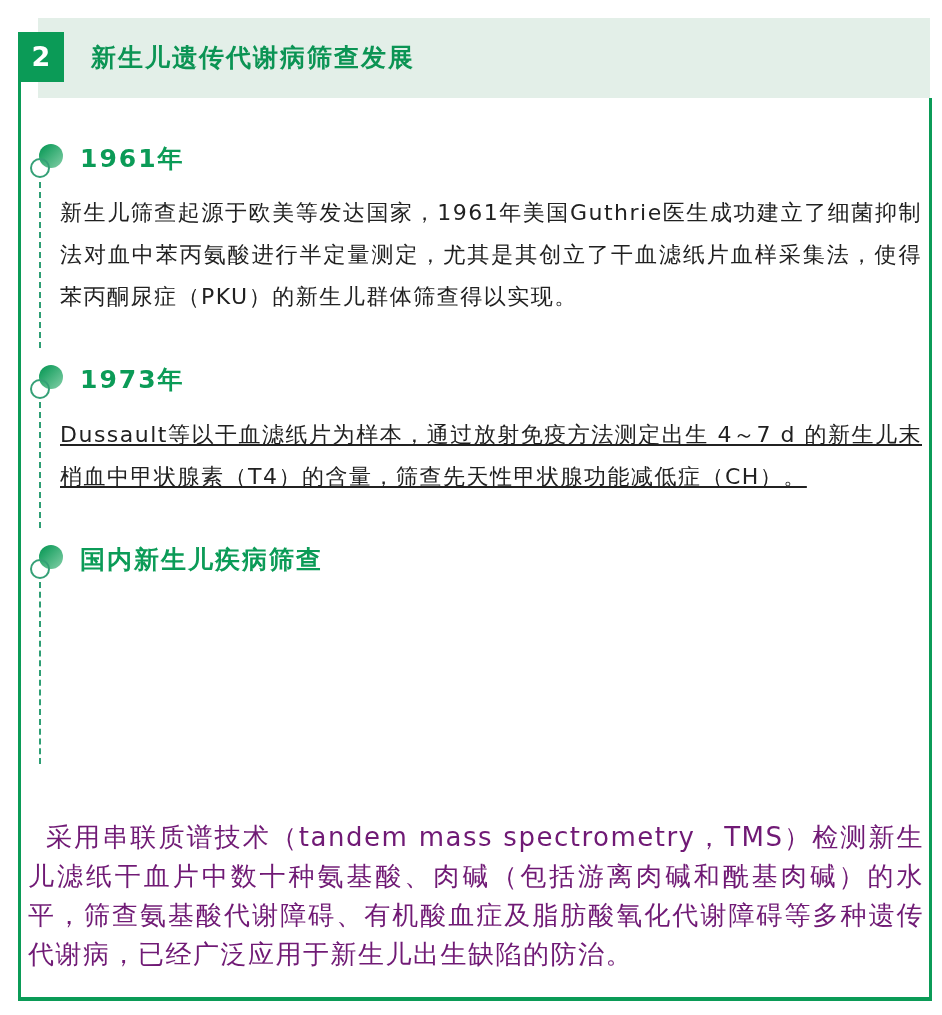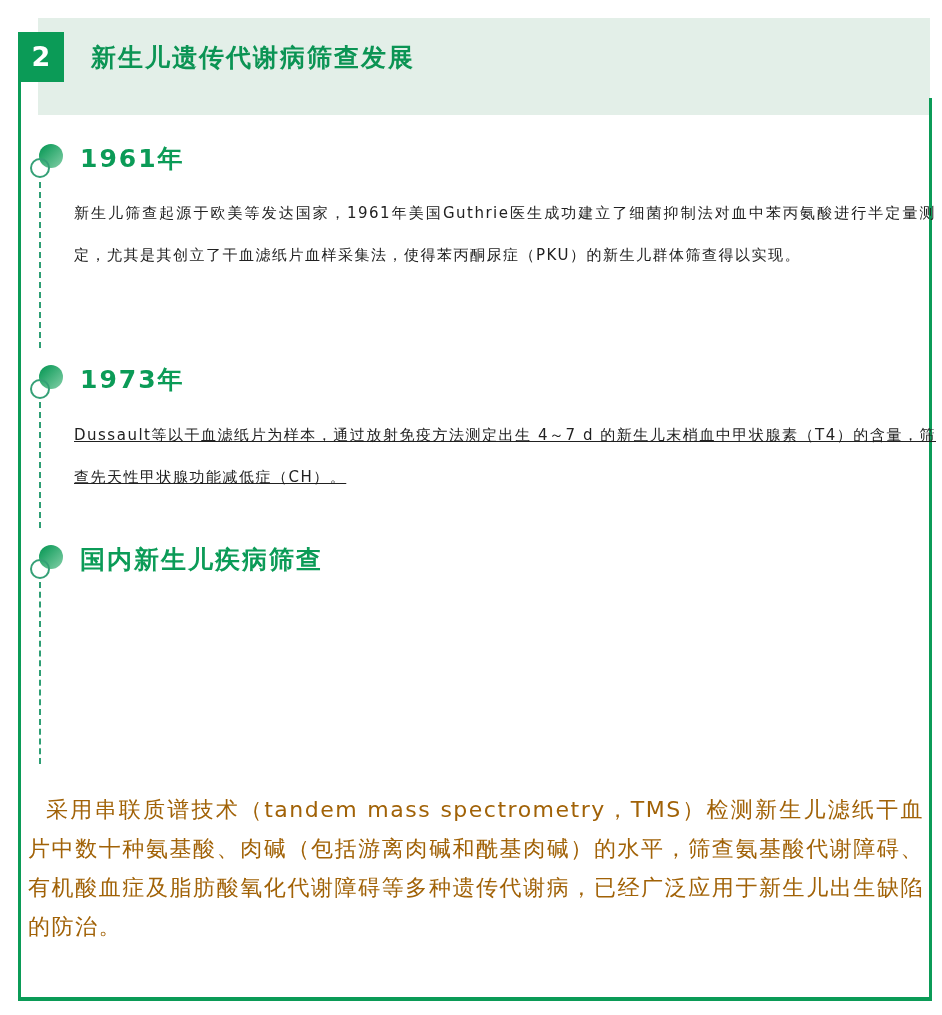--- a/index.html
+++ b/index.html
@@ -11,21 +11,21 @@
     width: 942px;
     height: 1015px;
     background: #ffffff;
     overflow: hidden;
   }
 
   
   .header-bar {
     position: absolute;
     left: 38px; top: 18px;
-    width: 892px; height: 97px;
+    width: 892px; height: 80px;
     background: #e3efe8;
   }
   .header-title {
     position: absolute;
     left: 53px; top: 0;
     height: 80px;
     line-height: 80px;
     font-size: 25px;
     font-weight: bold;
     letter-spacing: 2px;
@@ -98,40 +98,41 @@
     font-weight: bold;
     letter-spacing: 2px;
     color: #0b9b57;
     white-space: nowrap;
     text-align: center;
   }
 
   
   .body-paragraph {
     position: absolute;
-    left: 74px;
+    left: 60px;
     width: 862px;
-    font-size: 15px;
+    font-size: 22px;
     line-height: 42px;
     letter-spacing: 1.5px;
     color: #212121;
     text-align: justify;
     text-justify: inter-character;
   }
   .footer-paragraph {
     position: absolute;
     left: 28px;
     width: 896px;
-    font-size: 22px;
+    font-size: 26px;
     line-height: 39px;
     letter-spacing: 1.5px;
-    color: #a16207;
+    color: #701a75;
     text-align: justify;
     text-justify: inter-character;
     text-indent: 18px;
+    margin-top: 28px;
   }
 </style>
 </head>
 <body>
 
 <div class="page">
 
   <div class="header-bar">
     <div class="header-title">新生儿遗传代谢病筛查发展</div>
   </div>

